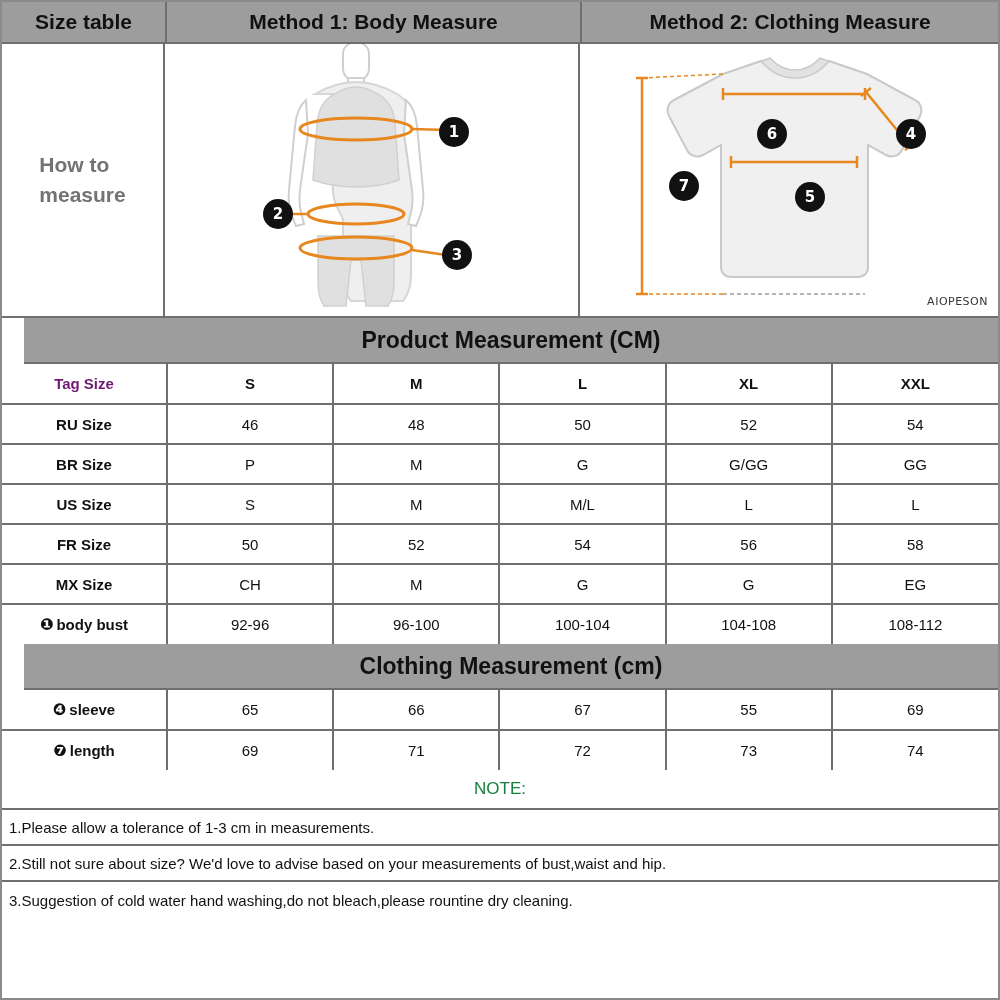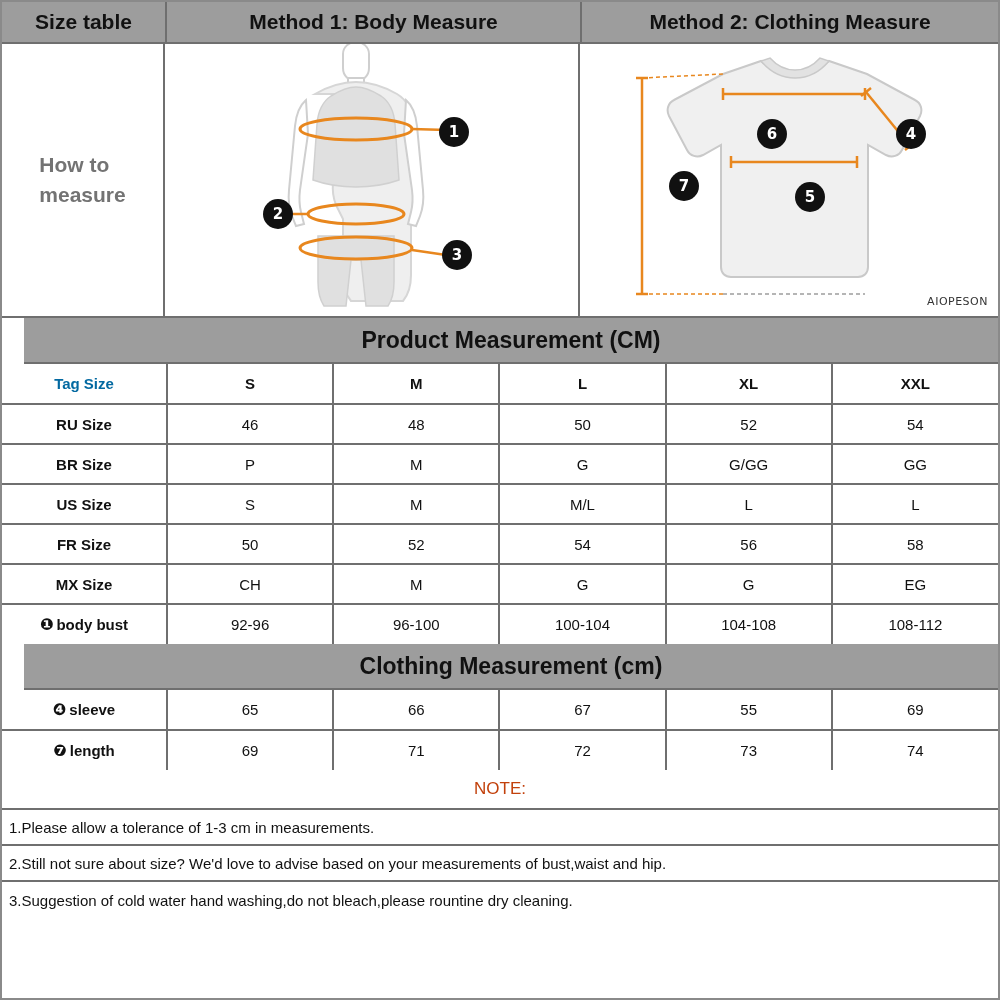--- a/index.html
+++ b/index.html
@@ -117,32 +117,32 @@
     font-weight: bold;
     font-size: 17px;
     padding-left: 7px;
     width: 165px;
   }
   td.hdr {
     color: #e8281e;
     font-weight: bold;
     font-size: 16px;
   }
-  td.rowlabel.hdr { color: #0369a1; }
+  td.rowlabel.hdr { color: #701a75; }
   .bullet {
     font-family: "DejaVu Sans", sans-serif;
     font-size: 16px;
     margin-right: 3px;
   }
 
   
   .note-title {
     height: 40px;
     display: flex; align-items: center; justify-content: center;
-    color: #c2410c;
+    color: #15803d;
     font-size: 17px;
     border-bottom: 2px solid #6f6f6f;
   }
   .note-line {
     height: 36px;
     display: flex; align-items: center;
     padding-left: 7px;
     font-size: 15px;
     color: #111;
     border-bottom: 2px solid #6f6f6f;

